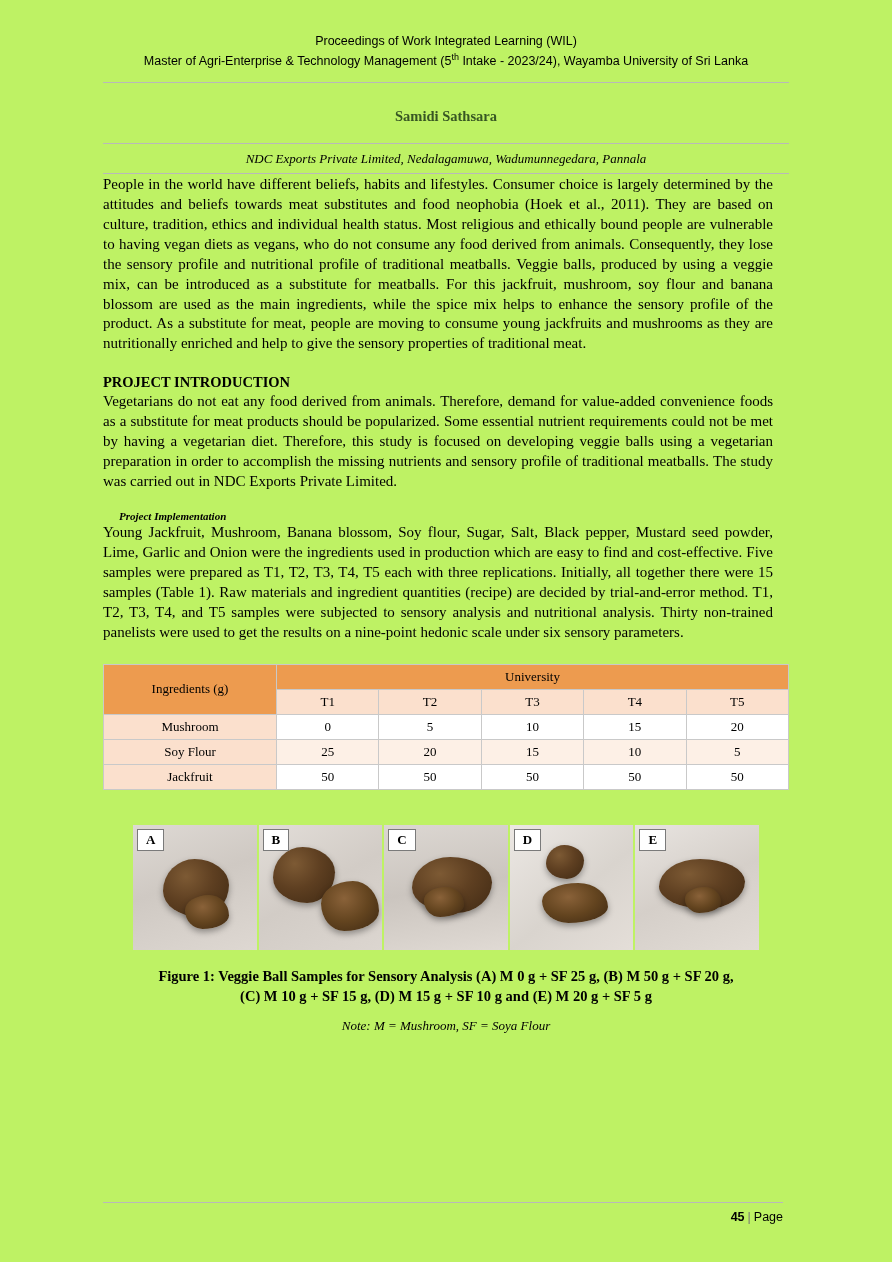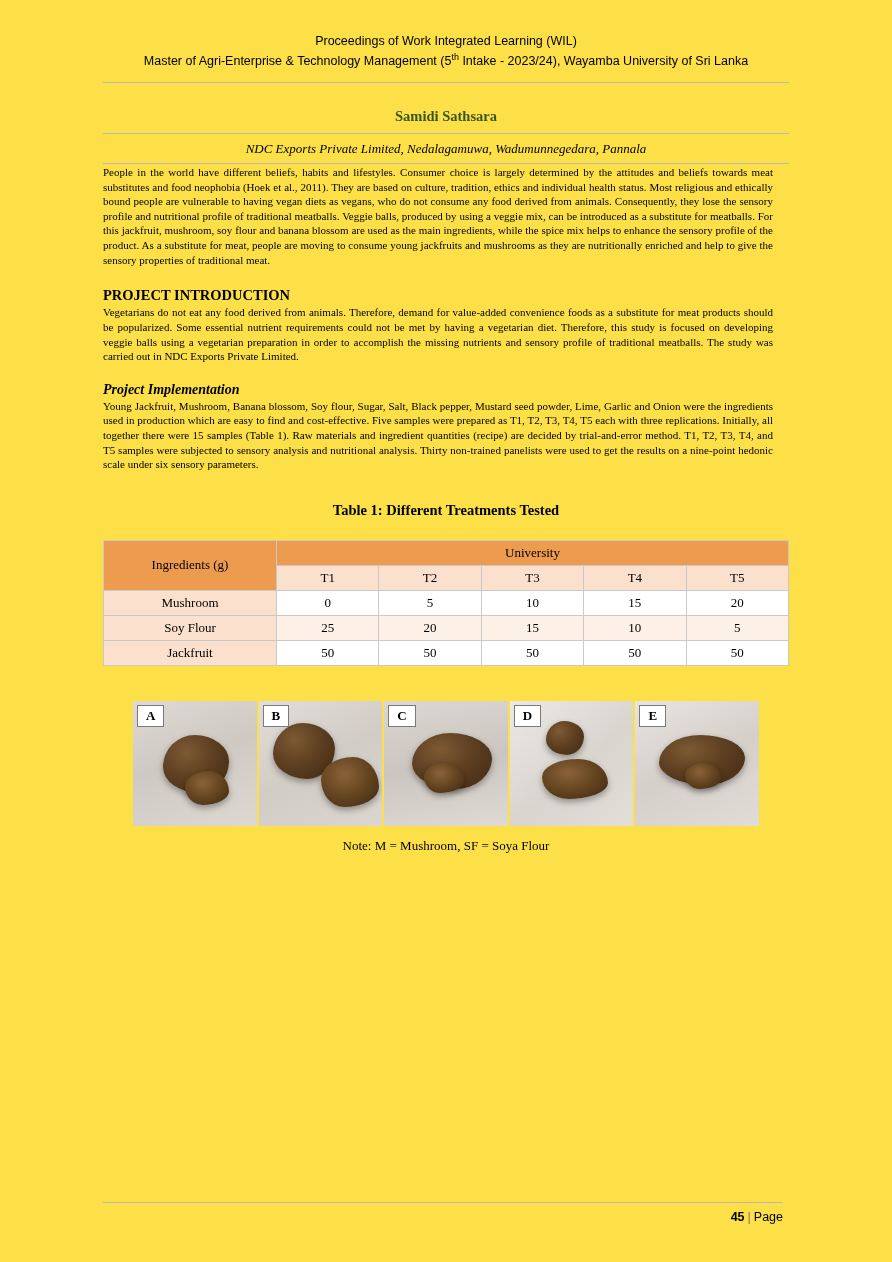--- a/index.html
+++ b/index.html
@@ -4,21 +4,21 @@
 <style>
   html, body {
     margin: 0;
     padding: 0;
     background: #ffffff;
   }
   .page {
     position: relative;
     width: 892px;
     height: 1262px;
-    background: #fde047;
+    background: #bef264;
     font-family: "Liberation Serif", serif;
     color: #000000;
     box-sizing: border-box;
     overflow: hidden;
   }
   .header-block {
     text-align: center;
     font-family: "Liberation Sans", sans-serif;
     font-size: 12.5px;
     line-height: 1.55;
@@ -45,43 +45,43 @@
     letter-spacing: 0.1px;
   }
   .author {
     text-align: center;
     color: #375623;
     font-weight: bold;
     font-size: 14.5px;
     margin-top: 25px;
   }
   .affil-wrap {
-    margin-top: 8px;
+    margin-top: 18px;
   }
   .affil {
     text-align: center;
     font-style: italic;
     font-size: 13px;
     padding: 7px 0 6px 0;
     border-top: 1px solid #b9b9b9;
     border-bottom: 1px solid #b9b9b9;
   }
   h2.section {
     font-size: 14.5px;
     font-weight: bold;
     margin: 20px 0 0 0;
   }
   h3.subsection {
-    font-size: 14px;
+    font-size: 11px;
     font-weight: bold;
     font-style: italic;
-    margin: 18px 0 0 0;
+    margin: 18px 0 0 16px;
   }
   p.body {
-    font-size: 11px;
+    font-size: 15px;
     line-height: 1.33;
     text-align: justify;
     margin: 1px 16px 0 0;
     hyphens: none;
   }
   .table-caption {
     text-align: center;
     font-weight: bold;
     font-size: 14.5px;
     margin-top: 30px;
@@ -168,20 +168,21 @@
   }
   .fig-caption {
     text-align: center;
     font-weight: bold;
     font-size: 14.5px;
     line-height: 1.4;
     margin-top: 16px;
   }
   .fig-note {
     text-align: center;
+    font-style: italic;
     font-size: 13px;
     margin-top: 12px;
   }
   .footer {
     position: absolute;
     left: 103px;
     right: 109px;
     bottom: 38px;
   }
   .footer-rule {
@@ -218,21 +219,20 @@
     </div>
 
     <p class="body">People in the world have different beliefs, habits and lifestyles. Consumer choice is largely determined by the attitudes and beliefs towards meat substitutes and food neophobia (Hoek et al., 2011). They are based on culture, tradition, ethics and individual health status. Most religious and ethically bound people are vulnerable to having vegan diets as vegans, who do not consume any food derived from animals.  Consequently, they lose the sensory profile and nutritional profile of traditional meatballs. Veggie balls, produced by using a veggie mix, can be introduced as a substitute for meatballs. For this jackfruit, mushroom, soy flour and banana blossom are used as the main ingredients, while the spice mix helps to enhance the sensory profile of the product. As a substitute for meat, people are moving to consume young jackfruits and mushrooms as they are nutritionally enriched and help to give the sensory properties of traditional meat.</p>
 
     <h2 class="section">PROJECT INTRODUCTION</h2>
     <p class="body">Vegetarians do not eat any food derived from animals. Therefore, demand for value-added convenience foods as a substitute for meat products should be popularized. Some essential nutrient requirements could not be met by having a vegetarian diet. Therefore, this study is focused on developing veggie balls using a vegetarian preparation in order to accomplish the missing nutrients and sensory profile of traditional meatballs. The study was carried out in NDC Exports Private Limited.</p>
 
     <h3 class="subsection">Project Implementation</h3>
     <p class="body">Young Jackfruit, Mushroom, Banana blossom, Soy flour, Sugar, Salt, Black pepper, Mustard seed powder, Lime, Garlic and Onion were the ingredients used in production which are easy to find and cost-effective. Five samples were prepared as T1, T2, T3, T4, T5 each with three replications. Initially, all together there were 15 samples (Table 1). Raw materials and ingredient quantities (recipe) are decided by trial-and-error method. T1, T2, T3, T4, and T5 samples were subjected to sensory analysis and nutritional analysis. Thirty non-trained panelists were used to get the results on a nine-point hedonic scale under six sensory parameters.</p>
 
-    <div class="table-caption">Table 1: Different Treatments Tested</div>
 
     <table class="treat">
       <tbody>
         <tr>
           <td class="ing-head" rowspan="2">Ingredients (g)</td>
           <td class="treat-head" colspan="5">University</td>
         </tr>
         <tr>
           <td class="sub-head">T1</td>
           <td class="sub-head">T2</td>
@@ -298,20 +298,24 @@
       </div>
       <div class="fig-cell">
         <div class="fig-photo bg5">
           <div class="blob" style="width:86px;height:50px;left:24px;top:34px;"></div>
           <div class="blob b" style="width:36px;height:26px;left:50px;top:62px;"></div>
         </div>
         <div class="fig-label">E</div>
       </div>
     </div>
 
+    <div class="fig-caption">
+      <div>Figure 1: Veggie Ball Samples for Sensory Analysis (A) M 0 g + SF 25 g, (B) M 50 g + SF 20 g,</div>
+      <div>(C) M 10 g + SF 15 g, (D) M 15 g + SF 10 g and (E) M 20 g + SF 5 g</div>
+    </div>
 
     <div class="fig-note">Note: M = Mushroom, SF = Soya Flour</div>
 
   </div>
 
   <div class="footer">
     <div class="footer-rule"></div>
     <div class="footer-text">
       <span class="pg-num">45</span><span class="pg-sep">|</span><span>Page</span>
     </div>

